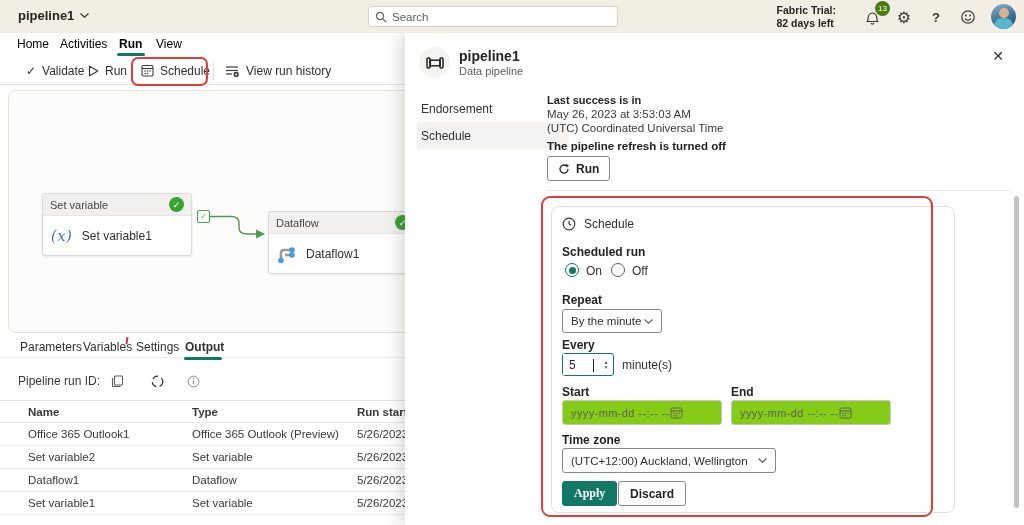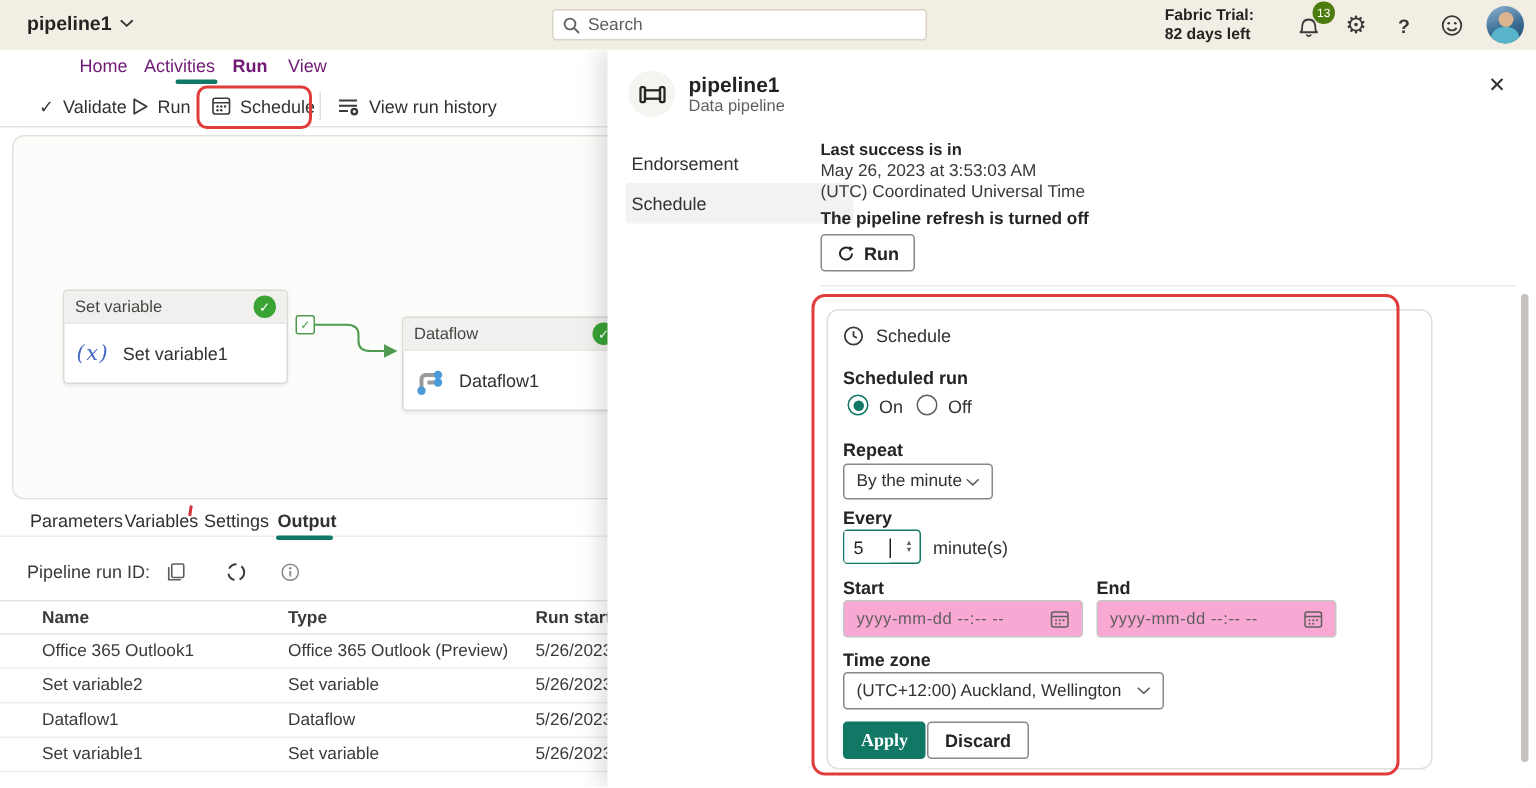--- a/index.html
+++ b/index.html
@@ -20,21 +20,21 @@
   .gear { right:110px; font-size:16px; }
   .help { right:78px; font-size:13px; font-weight:bold; color:#3b3a39; }
   .smile { right:46px; }
   .avatar { position:absolute; right:8px; top:4px; width:25px; height:25px; border-radius:50%; background:linear-gradient(160deg,#8fb3cf 0%,#3c6e96 55%,#1f4a6b 100%); overflow:hidden; cursor:pointer; }
   .avatar .head { position:absolute; left:7.5px; top:4px; width:10px; height:10px; border-radius:50%; background:#d9b48f; }
   .avatar .body { position:absolute; left:3px; top:14px; width:19px; height:12px; border-radius:8px 8px 0 0; background:#58b5c9; }
 
   
   .ribbon { position:absolute; left:0; top:33px; width:1024px; height:52px; background:#fff; }
   .tabs-row { position:absolute; left:0; top:0; width:405px; height:24px; }
-  .rtab { position:absolute; top:4px; font-size:12px; color:#701a75; cursor:pointer;margin-left:36px; }
+  .rtab { position:absolute; top:4px; font-size:12px; color:#000000; cursor:pointer; }
   .rtab.active { font-weight:bold; }
   .rtab-underline { position:absolute; left:117px; top:20px; width:28px; height:3px; border-radius:2px; background:#117865; }
   .toolbar { position:absolute; left:0; top:24px; width:405px; height:28px; border-bottom:1px solid #e6e4e1; background:#fff; }
   .tbtn { position:absolute; top:0; height:27px; display:flex; align-items:center; gap:6px; font-size:12px; color:#323130; cursor:pointer; }
   .tsep { position:absolute; left:213px; top:4px; width:1px; height:19px; background:#e1dfdd; }
   .check-glyph { color:#3b3a39; font-size:12px; }
 
   
   .red-box-toolbar { position:absolute; left:131px; top:57px; width:77px; height:29px; border:2.5px solid #e13c3c; border-radius:7px; z-index:25; pointer-events:none; }
   .red-box-schedule { position:absolute; left:136px; top:163px; width:392px; height:321px; border:2.5px solid #e13c3c; border-radius:9px; z-index:25; pointer-events:none; }
@@ -83,21 +83,21 @@
   .sched-card { position:absolute; left:146px; top:173px; width:404px; height:307px; border:1px solid #e1dfdd; border-radius:8px; background:#fff; }
   .sc-row-label { position:absolute; font-size:12px; font-weight:bold; color:#252423; }
   .sc-text { position:absolute; font-size:12px; color:#323130; }
   .radio { position:absolute; width:14px; height:14px; border-radius:50%; border:1px solid #605e5c; background:#fff; cursor:pointer; }
   .radio.sel { border:1px solid #117865; }
   .radio.sel::after { content:""; position:absolute; left:2.5px; top:2.5px; width:7px; height:7px; border-radius:50%; background:#117865; }
   .selectbox { position:absolute; height:24px; border:1px solid #8a8886; border-radius:3px; background:#fff; display:flex; align-items:center; justify-content:space-between; padding:0 8px; font-size:11.5px; color:#323130; cursor:pointer; }
   .numwrap { position:absolute; left:10px; top:146px; width:52px; height:23px; border:1.6px solid #117865; border-radius:3px; background:#fff; display:flex; }
   .numwrap input { width:30px; border:none; outline:none; font-size:12px; padding-left:6px; color:#252423; font-family:"Liberation Sans",sans-serif; }
   .spin { margin-left:auto; width:14px; display:flex; flex-direction:column; align-items:center; justify-content:center; font-size:5px; color:#605e5c; line-height:5px; cursor:pointer; }
-  .dtfield { position:absolute; width:160px; height:25px; border:1px solid #c8c6c4; border-radius:3px; background:#f9a8d4; display:flex; align-items:center; justify-content:space-between; padding:0 8px; cursor:text; }
+  .dtfield { position:absolute; width:160px; height:25px; border:1px solid #c8c6c4; border-radius:3px; background:#84cc16; display:flex; align-items:center; justify-content:flex-start; padding:0 8px; cursor:text; }
   .dtfield .ph { font-size:11px; color:#605e5c; letter-spacing:.4px; }
   .apply-btn { position:absolute; left:10px; top:274px; height:25px; padding:0 11px; background:#117865; border:1px solid #117865; border-radius:3px; color:#fff; font-size:12px; font-weight:bold; display:flex; align-items:center; cursor:pointer;font-family:Liberation Serif, serif; }
   .discard-btn { position:absolute; left:66px; top:274px; height:25px; padding:0 11px; background:#fff; border:1px solid #8a8886; border-radius:3px; color:#252423; font-size:12px; font-weight:bold; display:flex; align-items:center; cursor:pointer; }
   .p-scrollbar { position:absolute; left:609px; top:163px; width:5px; height:312px; border-radius:3px; background:#c6c3bf; cursor:pointer; }
   .caret { width:1px; height:13px; background:#252423; margin-top:5px; }
 </style>
 </head>
 <body>
 
 <div class="stage">

